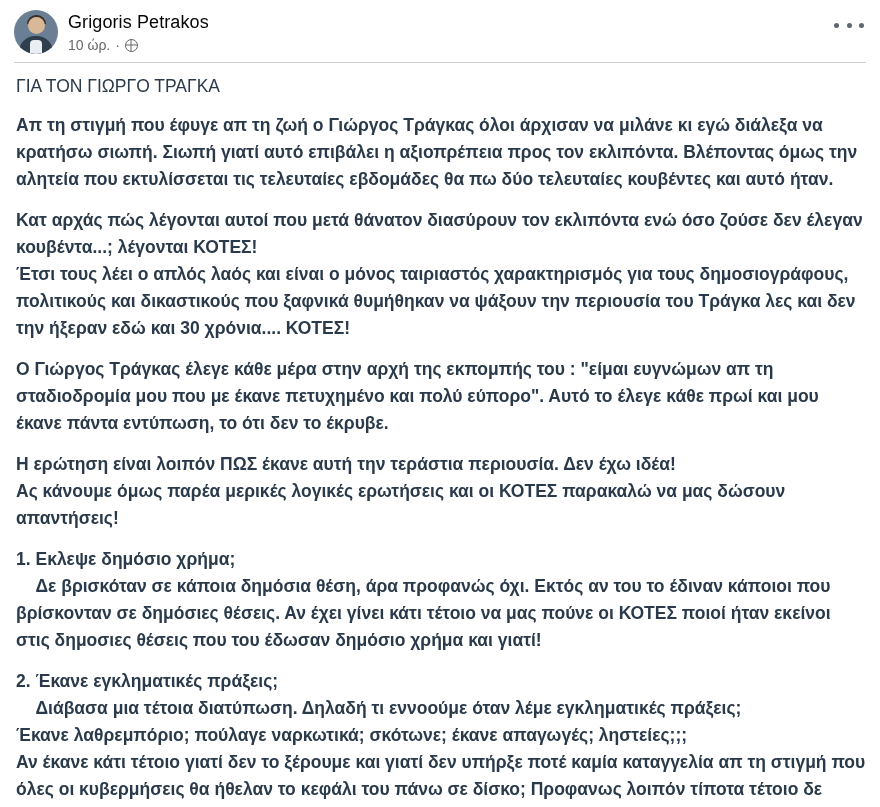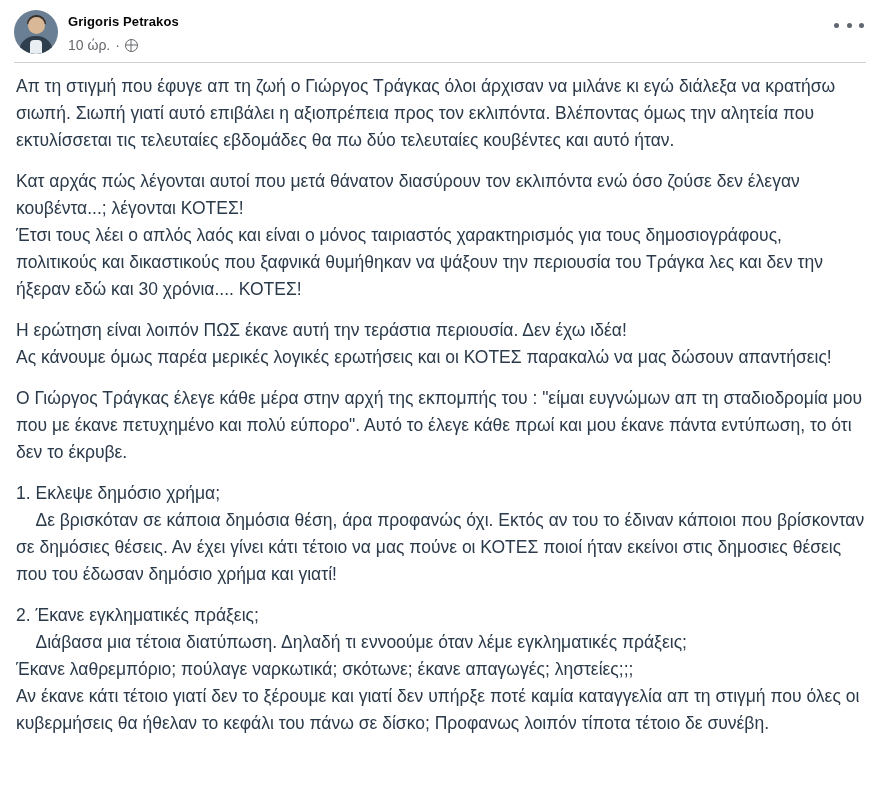--- a/index.html
+++ b/index.html
@@ -75,22 +75,22 @@
     background: #e8eef2;
     border-radius: 4px 4px 0 0;
   }
   .header-text {
     display: flex;
     flex-direction: column;
     justify-content: center;
     padding-top: 1px;
   }
   .author {
-    font-size: 13px;
-    font-weight: bold;
+    font-size: 18px;
+    font-weight: normal;
     color: #050505;
     line-height: 22px;
     letter-spacing: .1px;
   }
   .meta {
     display: flex;
     align-items: center;
     font-size: 14px;
     color: #65676b;
     line-height: 18px;
@@ -154,20 +154,21 @@
   }
   .post-body {
     padding: 10px 0 0 2px;
     font-size: 17.5px;
     line-height: 27px;
     color: #2b3a4a;
   }
   .post-body p {
     margin: 0 0 14px 0;
     white-space: pre-wrap;
+    font-weight: bold;
   }
   .post-body p.tight {
     margin-bottom: 16px;
   }
   .post-title {
     font-size: 17.5px;
     line-height: 27px;
     color: #2b3a4a;
     margin: 0 0 12px 0;
   }
@@ -195,26 +196,27 @@
     <div class="more-btn">
       <span></span>
       <span></span>
       <span></span>
     </div>
   </div>
 
   <div class="divider"></div>
 
   <div class="post-body">
+    <div class="post-title">ΓΙΑ ΤΟΝ ΓΙΩΡΓΟ ΤΡΑΓΚΑ</div>
     <p>Απ τη στιγμή που έφυγε απ τη ζωή ο Γιώργος Τράγκας όλοι άρχισαν να μιλάνε κι εγώ διάλεξα να κρατήσω σιωπή. Σιωπή γιατί αυτό επιβάλει η αξιοπρέπεια προς τον εκλιπόντα. Βλέποντας όμως την αλητεία που εκτυλίσσεται τις τελευταίες εβδομάδες θα πω δύο τελευταίες κουβέντες και αυτό ήταν.</p>
     <p>Κατ αρχάς πώς λέγονται αυτοί που μετά θάνατον διασύρουν τον εκλιπόντα ενώ όσο ζούσε δεν έλεγαν κουβέντα...; λέγονται ΚΟΤΕΣ!
 Έτσι τους λέει ο απλός λαός και είναι ο μόνος ταιριαστός χαρακτηρισμός για τους δημοσιογράφους, πολιτικούς και δικαστικούς που ξαφνικά θυμήθηκαν να ψάξουν την περιουσία του Τράγκα λες και δεν την ήξεραν εδώ και 30 χρόνια.... ΚΟΤΕΣ!</p>
+    <p>Ο Γιώργος Τράγκας έλεγε κάθε μέρα στην αρχή της εκπομπής του : "είμαι ευγνώμων απ τη σταδιοδρομία μου που με έκανε πετυχημένο και πολύ εύπορο". Αυτό το έλεγε κάθε πρωί και μου έκανε πάντα εντύπωση, το ότι δεν το έκρυβε.</p>
     <p>Η ερώτηση είναι λοιπόν ΠΩΣ έκανε αυτή την τεράστια περιουσία. Δεν έχω ιδέα!
 Ας κάνουμε όμως παρέα μερικές λογικές ερωτήσεις και οι ΚΟΤΕΣ παρακαλώ να μας δώσουν απαντήσεις!</p>
-    <p>Ο Γιώργος Τράγκας έλεγε κάθε μέρα στην αρχή της εκπομπής του : "είμαι ευγνώμων απ τη σταδιοδρομία μου που με έκανε πετυχημένο και πολύ εύπορο". Αυτό το έλεγε κάθε πρωί και μου έκανε πάντα εντύπωση, το ότι δεν το έκρυβε.</p>
     <p>1. Εκλεψε δημόσιο χρήμα;
     Δε βρισκόταν σε κάποια δημόσια θέση, άρα προφανώς όχι. Εκτός αν του το έδιναν κάποιοι που βρίσκονταν σε δημόσιες θέσεις. Αν έχει γίνει κάτι τέτοιο να μας πούνε οι ΚΟΤΕΣ ποιοί ήταν εκείνοι στις δημοσιες θέσεις που του έδωσαν δημόσιο χρήμα και γιατί!</p>
     <p class="tight">2. Έκανε εγκληματικές πράξεις;
     Διάβασα μια τέτοια διατύπωση. Δηλαδή τι εννοούμε όταν λέμε εγκληματικές πράξεις;
 Έκανε λαθρεμπόριο; πούλαγε ναρκωτικά; σκότωνε; έκανε απαγωγές; ληστείες;;;
 Αν έκανε κάτι τέτοιο γιατί δεν το ξέρουμε και γιατί δεν υπήρξε ποτέ καμία καταγγελία απ τη στιγμή που όλες οι κυβερμήσεις θα ήθελαν το κεφάλι του πάνω σε δίσκο; Προφανως λοιπόν τίποτα τέτοιο δε συνέβη.</p>
   </div>
 
 </div>
 

